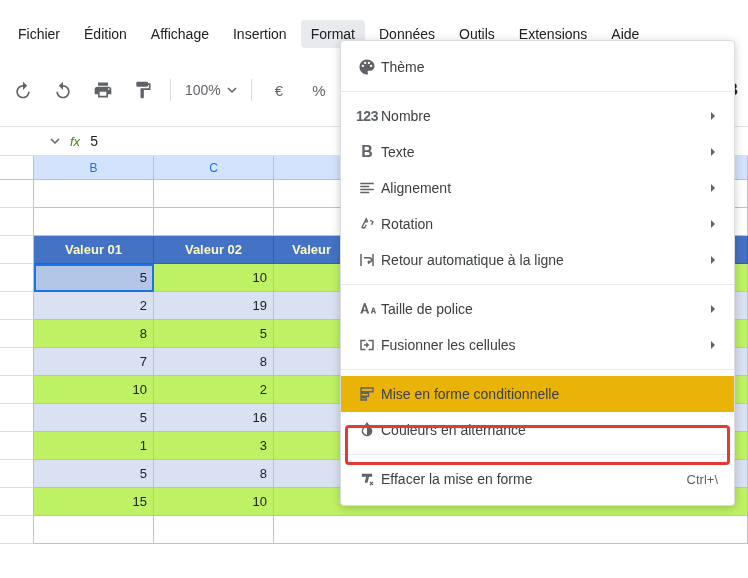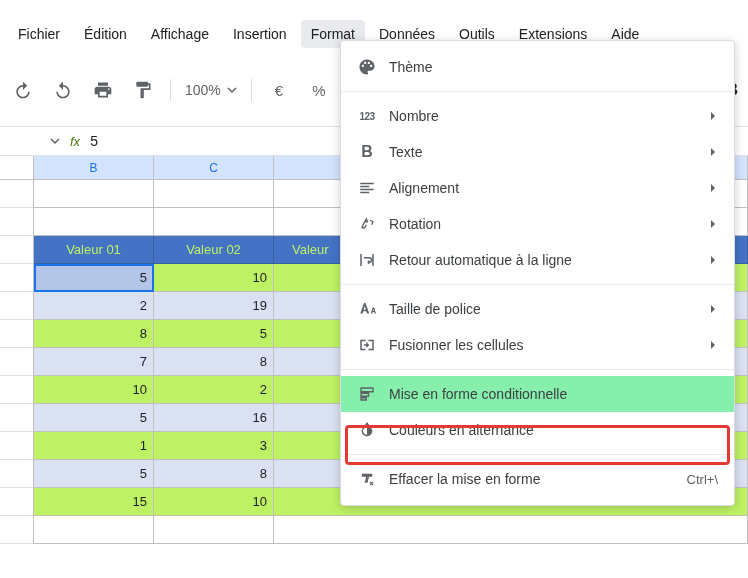--- a/index.html
+++ b/index.html
@@ -22,36 +22,36 @@
   
   .sheet { position: relative; }
   .col-headers { display: flex; height: 24px; }
   .rowhead-spacer { width: 34px; border-right: 1px solid #c0c0c0; border-bottom: 1px solid #c0c0c0; background: #fff; }
   .col-h { width: 120px; text-align: center; font-size: 12px; color: #1a73e8; background: #d3e3fd; border-right: 1px solid #c0c0c0; border-bottom: 1px solid #c0c0c0; line-height: 24px; font-weight: 500;}
   .col-h.last { flex: 1; }
   
   .row { display: flex; height: 28px; }
   .rowhead { width: 34px; border-right: 1px solid #c0c0c0; border-bottom: 1px solid #e0e0e0; background: #fff; }
   .cell { width: 120px; border-right: 1px solid #c0c0c0; border-bottom: 1px solid #c0c0c0; padding: 0 6px; display: flex; align-items: center; justify-content: flex-end; font-size: 13px; }
-  .cell.header { background: #4472c4; color: #bef264; font-weight: normal; justify-content: center; border-color: #3a5fa0; }
+  .cell.header { background: #4472c4; color: #fef9c3; font-weight: bold; justify-content: center; border-color: #3a5fa0; }
   .cell.band0 { background: #bef264; }
   .cell.band1 { background: #d9e1f2; }
   
   .cell.active { outline: 2px solid #1a73e8; outline-offset: -2px; background: #b4c6e7; }
   
   
   .dropdown { position: absolute; top: 40px; left: 340px; width: 395px; background: #fff; border: 1px solid #dadce0; border-radius: 4px; box-shadow: 0 2px 10px rgba(0,0,0,0.2); padding: 8px 0; z-index: 10; }
-  .dd-item { display: flex; align-items: center; padding: 8px 16px; gap: 12px; cursor: pointer; color: #3c4043; font-size: 14px; position: relative; }
-  .dd-item.hovered { background: #86efac; }
+  .dd-item { display: flex; align-items: center; padding: 8px 16px; gap: 4px; cursor: pointer; color: #3c4043; font-size: 14px; position: relative; }
+  .dd-item.hovered { background: #eab308; }
   .dd-icon { width: 20px; height: 20px; display: flex; align-items: center; justify-content: center; fill: #5f6368; color: #5f6368; flex-shrink: 0; }
   .dd-label { flex: 1; }
   .dd-arrow { fill: #5f6368; }
   .dd-shortcut { color: #5f6368; font-size: 13px; }
   .dd-sep { height: 1px; background: #e8eaed; margin: 6px 0; }
-  .dd-number { font-size: 10px; font-weight: bold; letter-spacing: -0.5px; }
+  .dd-number { font-size: 14px; font-weight: bold; letter-spacing: -0.5px; }
   .highlight-box { position: absolute; border: 3px solid #e53935; border-radius: 4px; pointer-events: none; }
 </style>
 </head>
 <body>
 
 <div class="menubar">
   <div class="menubar-item">Fichier</div>
   <div class="menubar-item">Édition</div>
   <div class="menubar-item">Affichage</div>
   <div class="menubar-item">Insertion</div>

